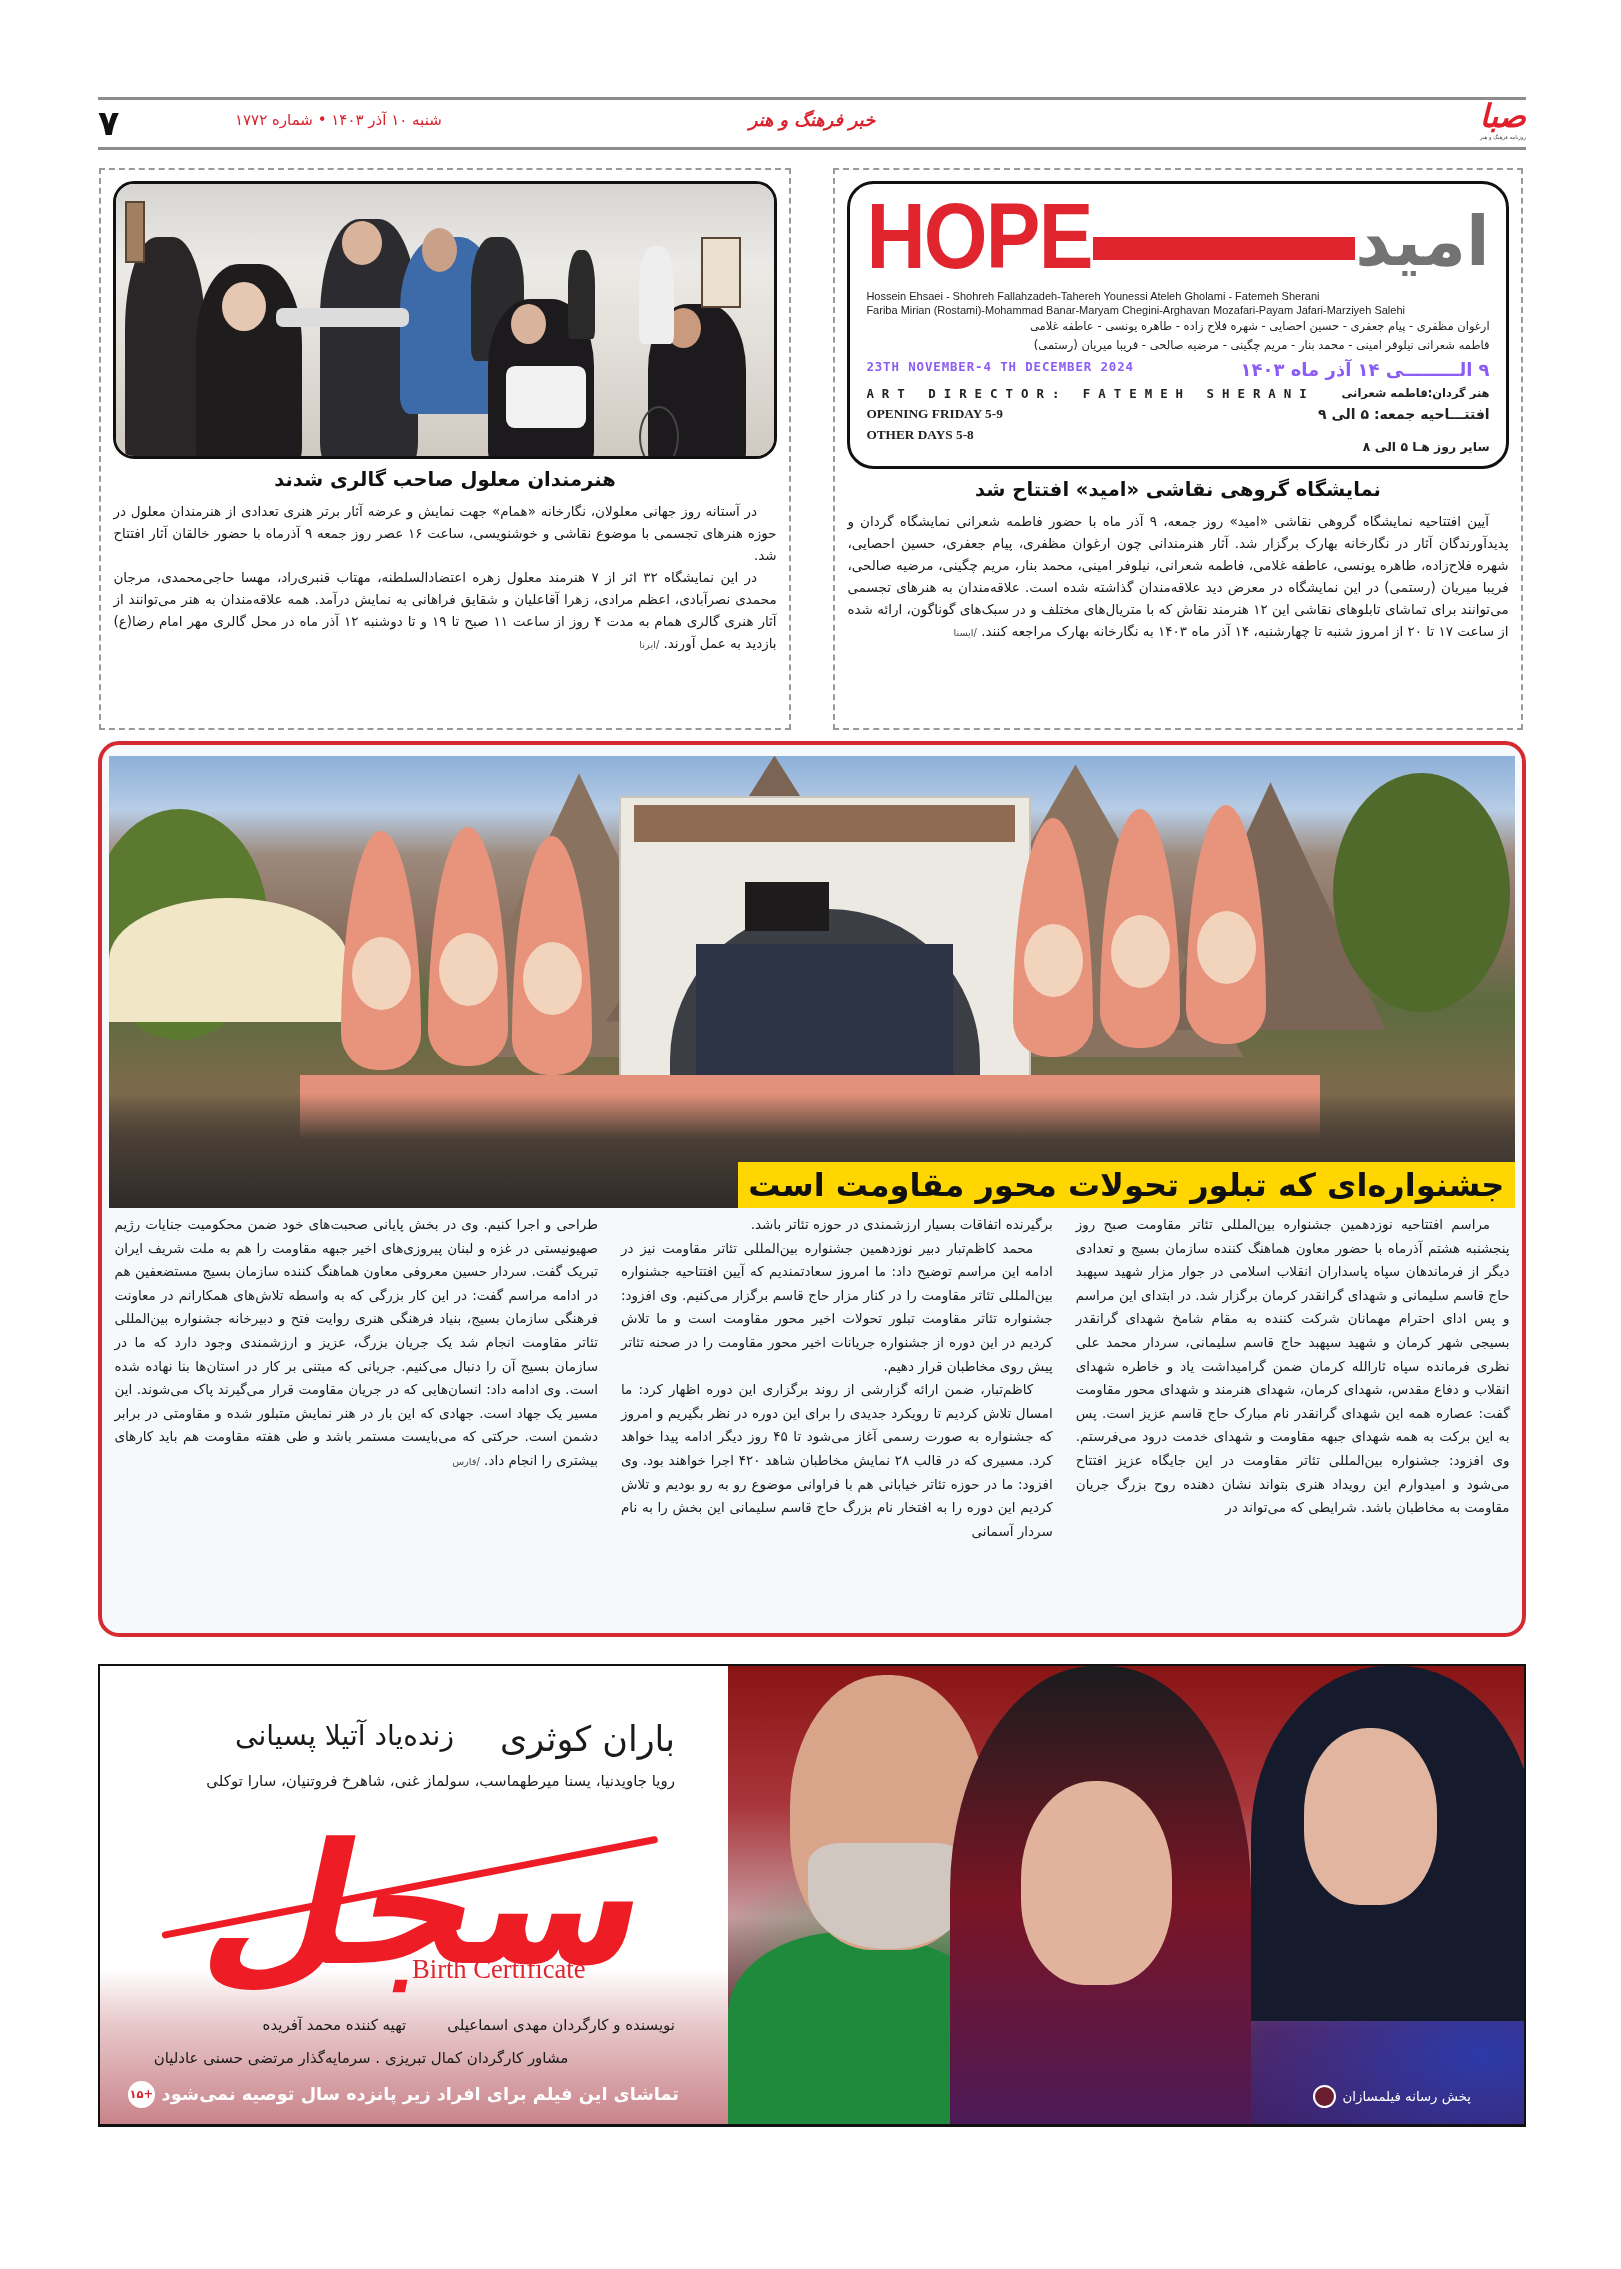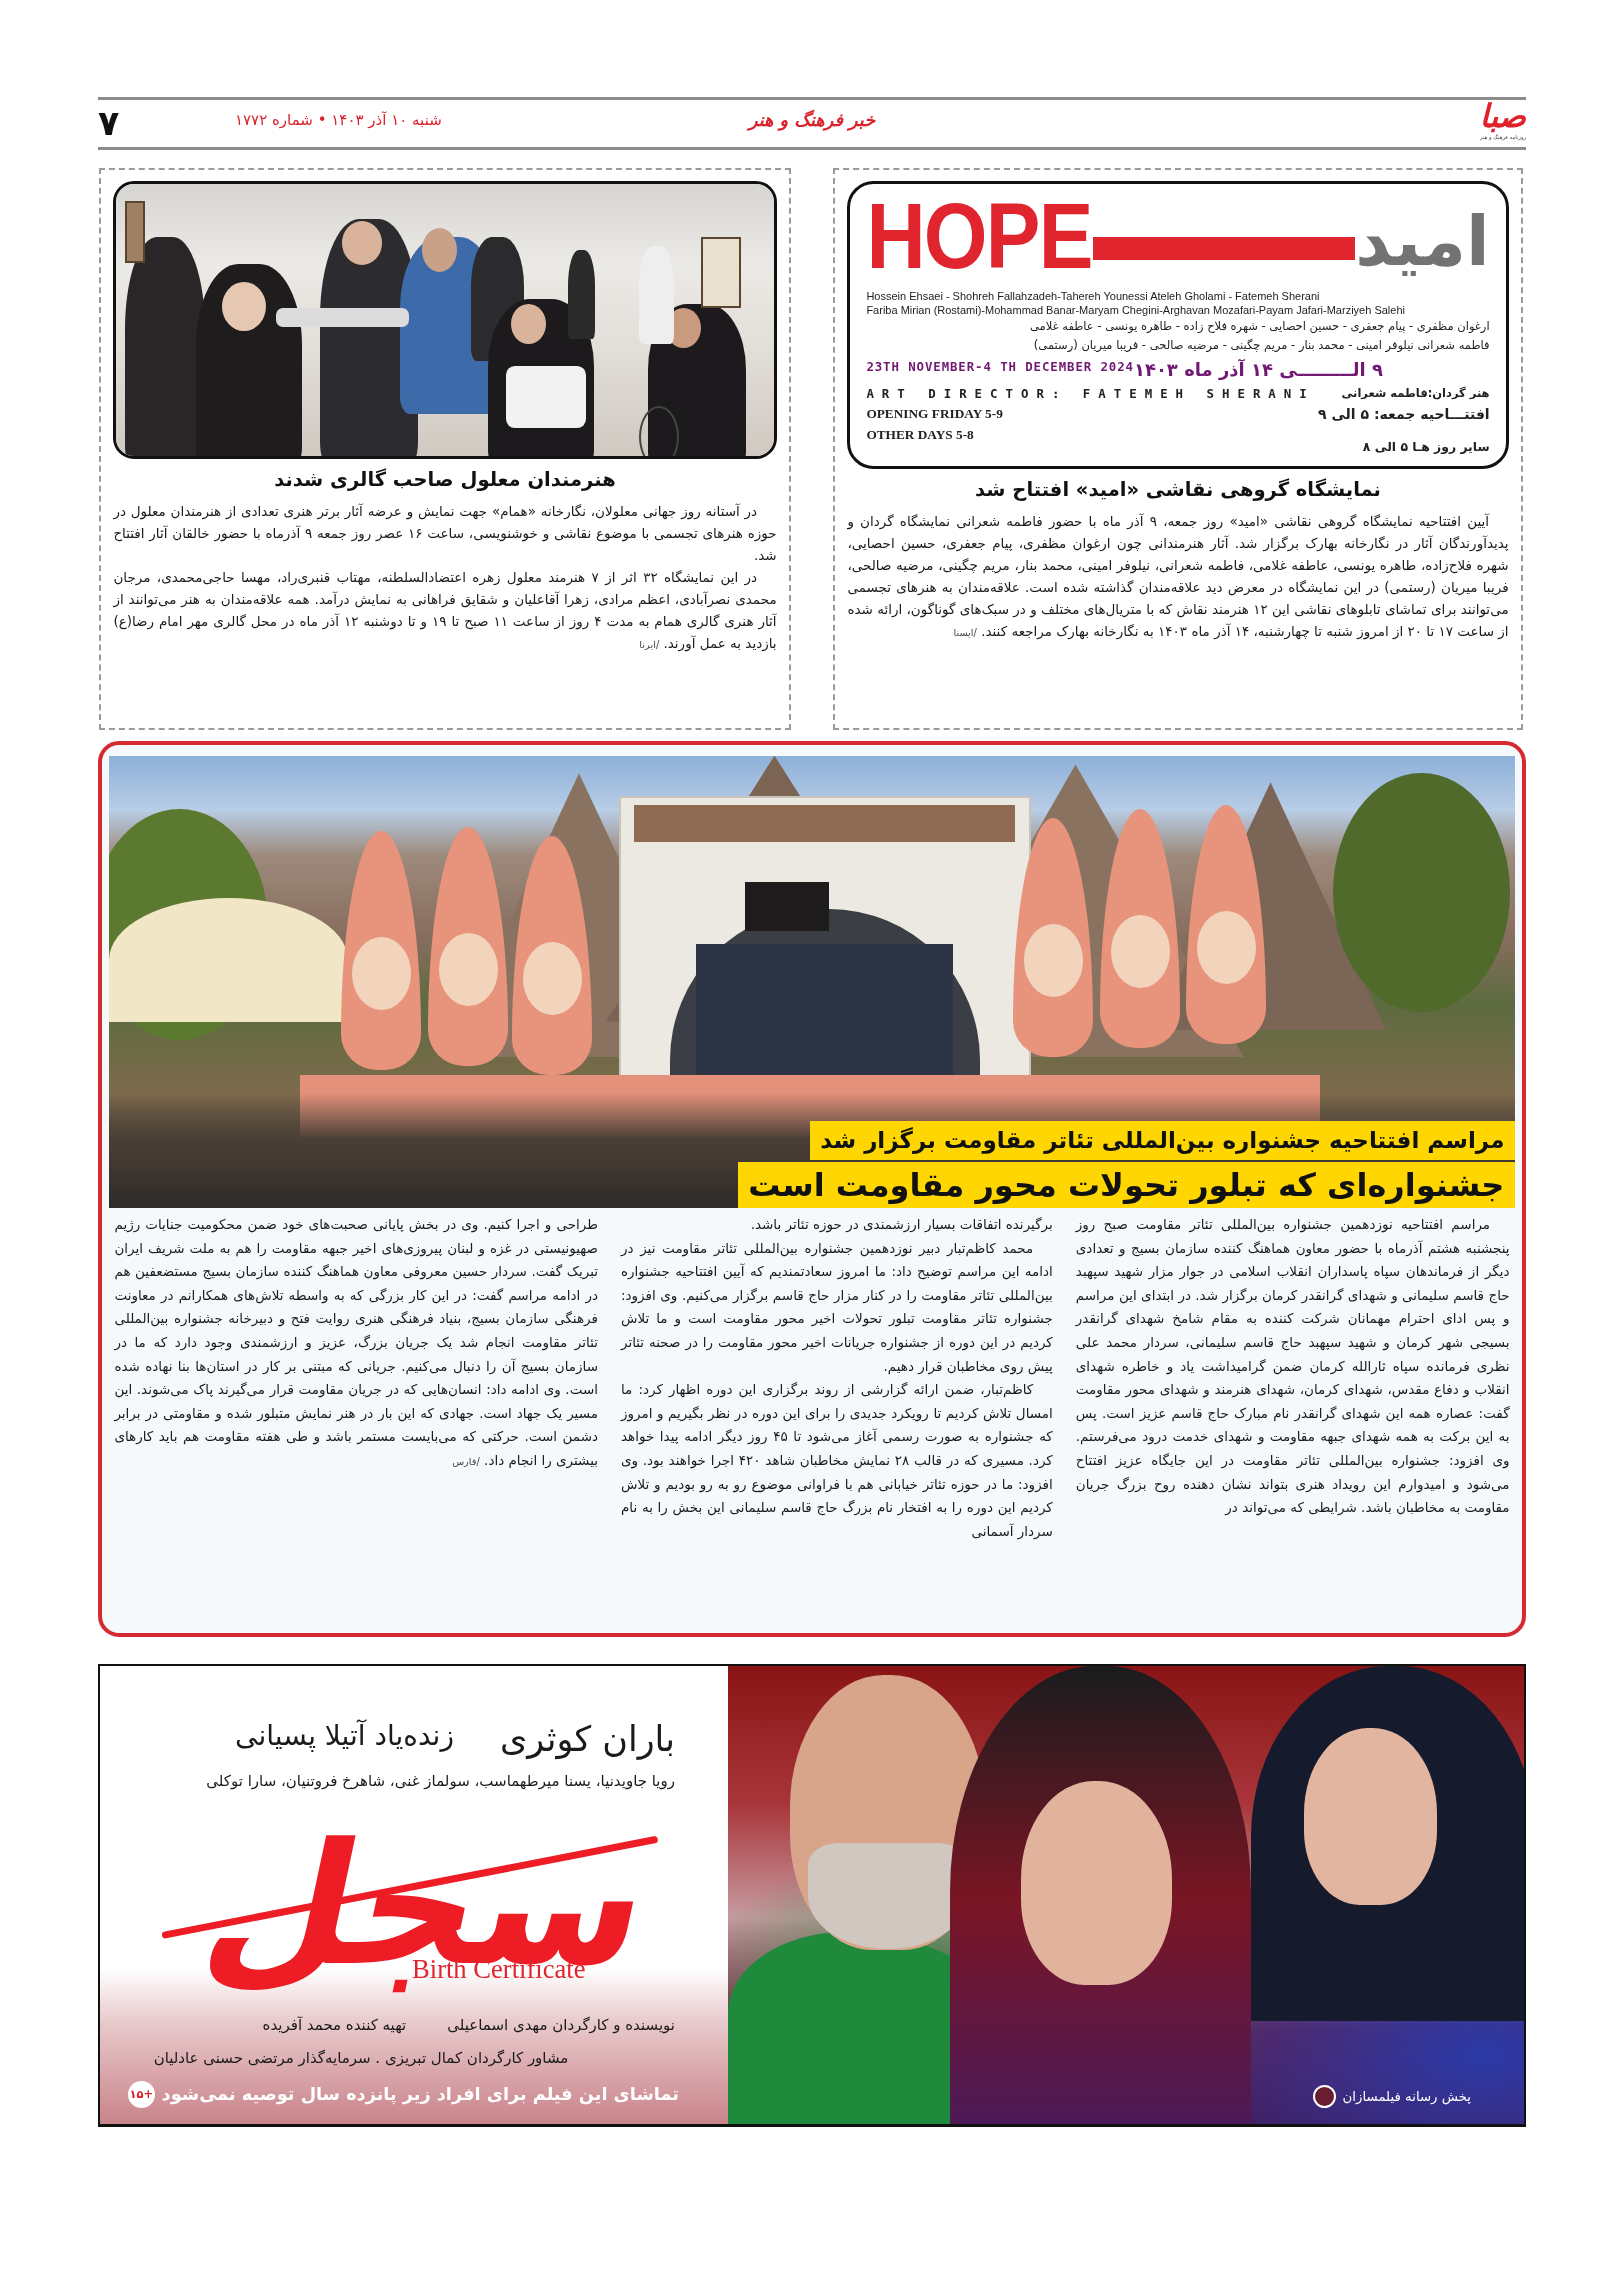--- a/index.html
+++ b/index.html
@@ -23,21 +23,21 @@
   .news-box.right { left: 833px; width: 690px; }
   .news-box.left { left: 99px; width: 692px; }
 
   .poster { position: absolute; top: 10.6px; left: 12.4px; right: 12.4px; height: 288px; border: 3.5px solid #111; border-radius: 26.6px; background: #fff; overflow: hidden; padding: 12.4px 16px; }
   .poster-title-row { display: flex; align-items: flex-end; height: 84px; direction: ltr; }
   .hope-en { font-family: "Liberation Sans", sans-serif; font-weight: bold; font-size: 82px; color: #e0252f; letter-spacing: -1.8px; line-height: 78px; transform: scaleY(1.12); transform-origin: bottom; }
   .hope-bar { flex: 1; height: 23px; background: #e0252f; margin: 0 0 19.5px 1.8px; }
   .hope-fa { font-family: "DejaVu Sans", sans-serif; font-weight: bold; font-size: 69px; color: #737373; direction: rtl; line-height: 78px; }
   .artists-en { font-family: "Liberation Sans", sans-serif; font-size: 11px; color: #222; margin-top: 8.9px; line-height: 14px; text-align: justify; direction: ltr; }
   .artists-fa { font-family: "DejaVu Sans", sans-serif; font-size: 11.5px; color: #222; direction: rtl; line-height: 19.5px; text-align: justify; }
-  .dates-row { display: flex; direction: ltr; margin-top: 3.5px; font-family: "DejaVu Sans Mono", monospace; font-weight: bold; font-size: 12.4px; color: #701a75; letter-spacing: 0.9px; }
+  .dates-row { display: flex; justify-content: space-between; direction: ltr; margin-top: 3.5px; font-family: "DejaVu Sans Mono", monospace; font-weight: bold; font-size: 12.4px; color: #8b5cf6; letter-spacing: 0.9px; }
   .dates-row .fa { direction: rtl; font-family: "DejaVu Sans", sans-serif; font-size: 18px; }
   .director-row { display: flex; justify-content: space-between; direction: ltr; margin-top: 5.3px; font-family: "DejaVu Sans Mono", monospace; font-weight: bold; font-size: 12.4px; color: #222; letter-spacing: 8px; }
   .director-row .fa { direction: rtl; font-family: "DejaVu Sans", sans-serif; font-size: 11.5px; letter-spacing: 0; }
   .hours-row { display: flex; justify-content: space-between; direction: ltr; margin-top: 5.3px; font-family: "Liberation Serif", serif; font-weight: bold; font-size: 13.3px; color: #222; text-align: center; }
   .hours-row .fa { direction: rtl; font-family: "DejaVu Sans", sans-serif; font-size: 14px; }
   .hours-row .fa.small { font-size: 12.4px; margin-top: 12px; }
 
   .photo-frame { position: absolute; top: 10.6px; left: 12.4px; right: 12.4px; height: 278px; border: 3.5px solid #111; border-radius: 21px; overflow: hidden; background: #e8e6e2; }
   .gallery-photo { position: absolute; inset: 0; background:
       linear-gradient(180deg, #d7d5d2 0%, #eceae6 30%, #e2ded8 60%, #cfc9c1 100%); }
@@ -212,21 +212,20 @@
         <div class="face"></div>
       </div>
     <div class="fp-leaf" style="left:991px;top:53px;">
         <div class="face"></div>
       </div>
     <div class="fp-leaf" style="left:1077px;top:49px;">
         <div class="face"></div>
       </div>
     <div class="fp-base"></div>
     <div class="fp-crowd"></div>
-    <div class="fp-headline sub">مراسم افتتاحیه جشنواره بین‌المللی تئاتر مقاومت برگزار شد</div>
     <div class="fp-headline main">جشنواره‌ای که تبلور تحولات محور مقاومت است</div>
   </div>
 
   <div class="feature-cols">
     <div class="feature-col c1">
       <p>مراسم افتتاحیه نوزدهمین جشنواره بین‌المللی تئاتر مقاومت صبح روز پنجشنبه هشتم آذرماه با حضور معاون هماهنگ کننده سازمان بسیج و تعدادی دیگر از فرماندهان سپاه پاسداران انقلاب اسلامی در جوار مزار شهید سپهبد حاج قاسم سلیمانی و شهدای گرانقدر کرمان برگزار شد. در ابتدای این مراسم و پس ادای احترام مهمانان شرکت کننده به مقام شامخ شهدای گرانقدر بسیجی شهر کرمان و شهید سپهبد حاج قاسم سلیمانی، سردار محمد علی نظری فرمانده سپاه ثارالله کرمان ضمن گرامیداشت یاد و خاطره شهدای انقلاب و دفاع مقدس، شهدای کرمان، شهدای هنرمند و شهدای محور مقاومت گفت: عصاره همه این شهدای گرانقدر نام مبارک حاج قاسم عزیز است. پس به این برکت به همه شهدای جبهه مقاومت و شهدای خدمت درود می‌فرستم. وی افزود: جشنواره بین‌المللی تئاتر مقاومت در این جایگاه عزیز افتتاح می‌شود و امیدوارم این رویداد هنری بتواند نشان دهنده روح بزرگ جریان مقاومت به مخاطبان باشد. شرایطی که می‌تواند در</p>
     </div>
     <div class="feature-col c2">
       <p class="noind">برگیرنده اتفاقات بسیار ارزشمندی در حوزه تئاتر باشد.</p>
       <p>محمد کاظم‌تبار دبیر نوزدهمین جشنواره بین‌المللی تئاتر مقاومت نیز در ادامه این مراسم توضیح داد: ما امروز سعادتمندیم که آیین افتتاحیه جشنواره بین‌المللی تئاتر مقاومت را در کنار مزار حاج قاسم برگزار می‌کنیم. وی افزود: جشنواره تئاتر مقاومت تبلور تحولات اخیر محور مقاومت است و ما تلاش کردیم در این دوره از جشنواره جریانات اخیر محور مقاومت را در صحنه تئاتر پیش روی مخاطبان قرار دهیم.</p>

